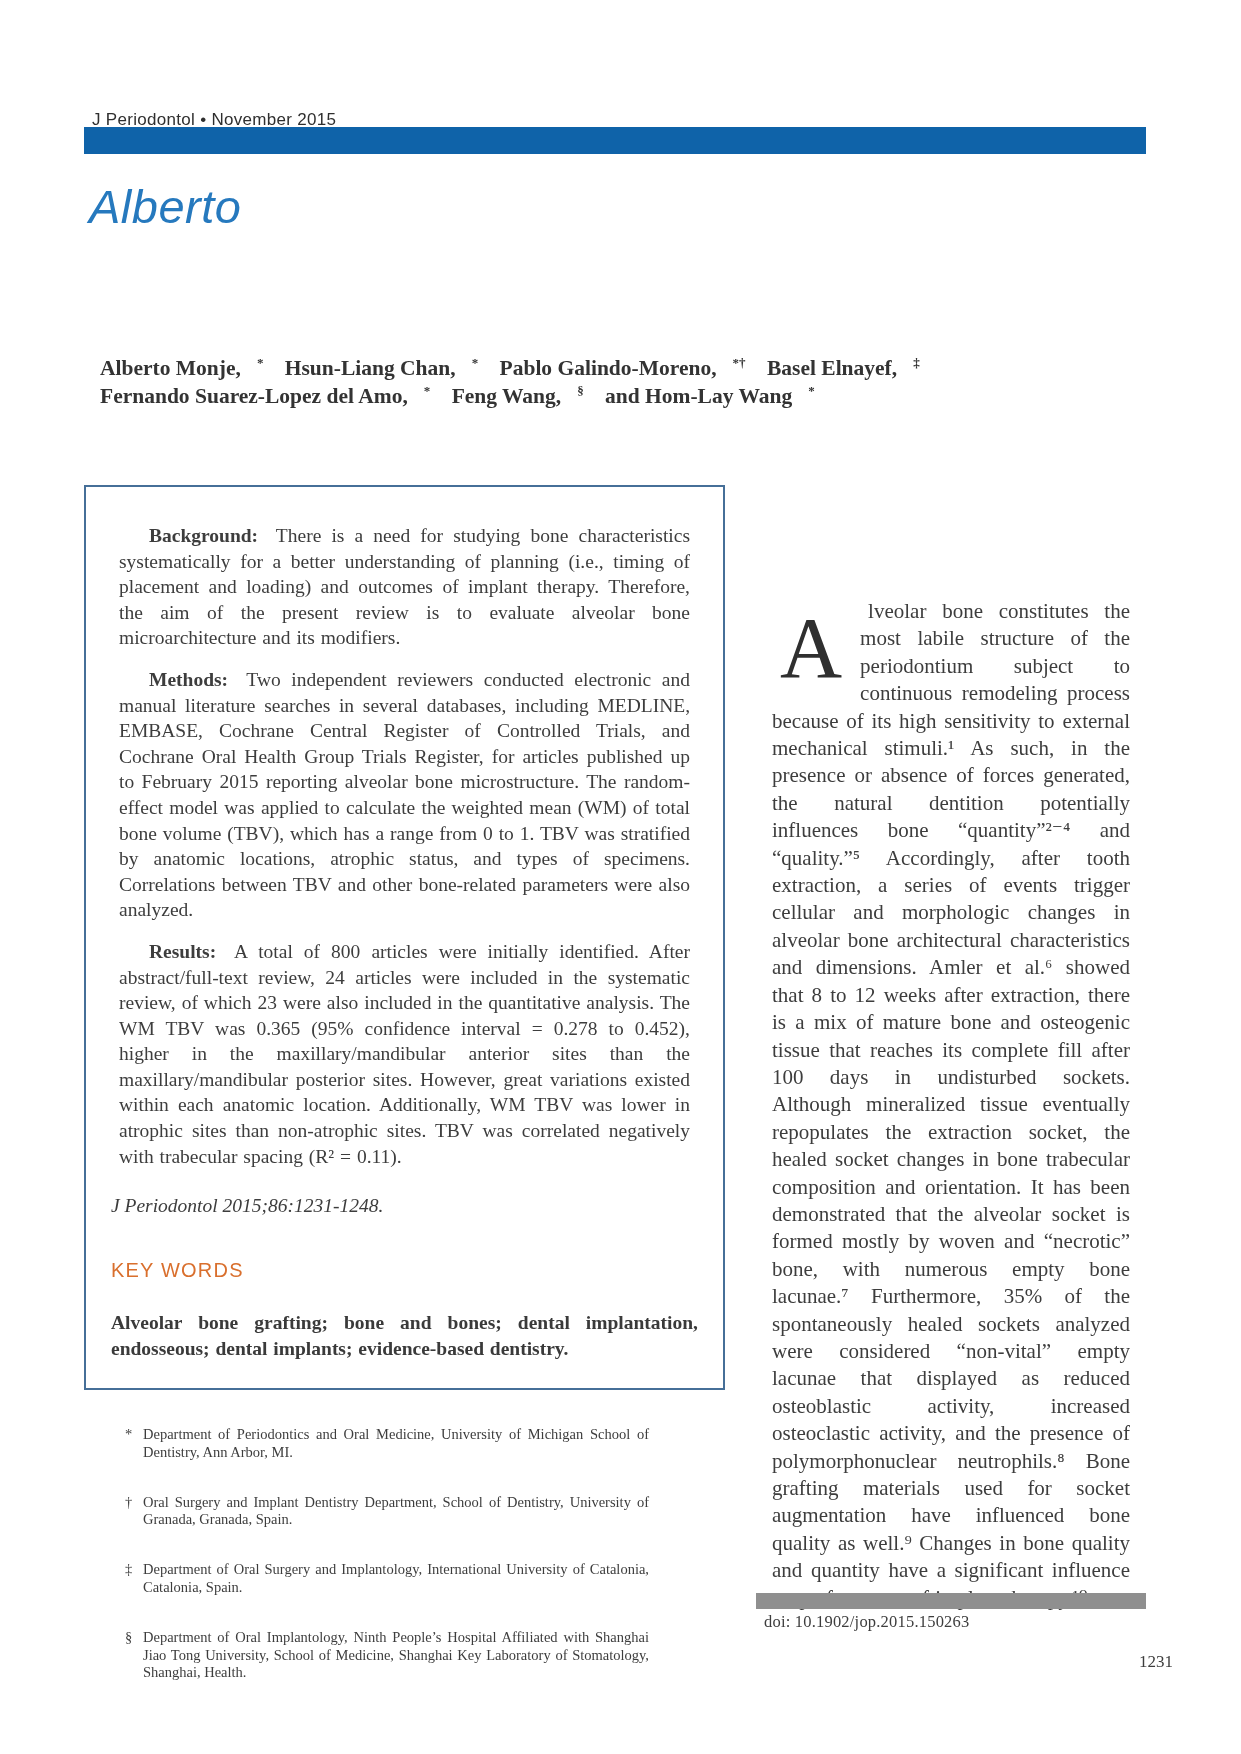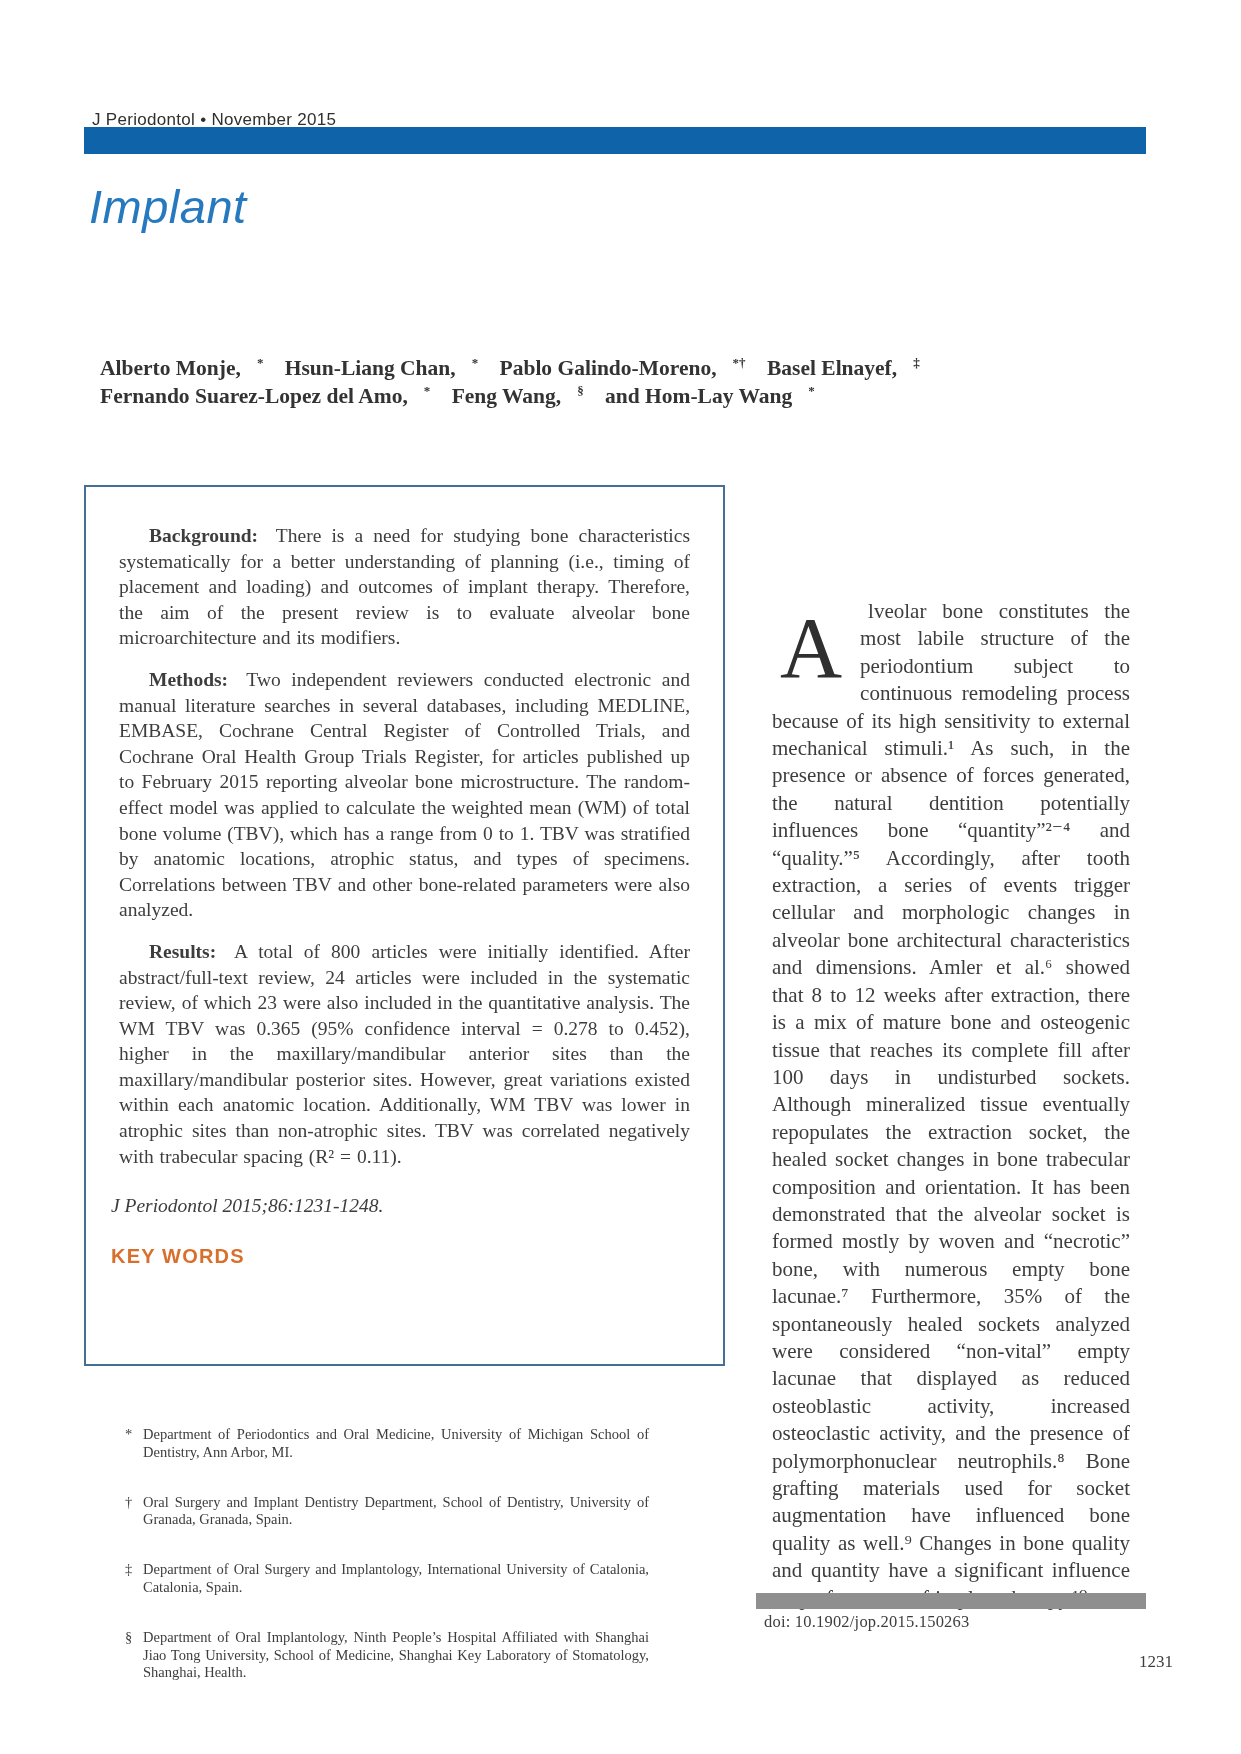--- a/index.html
+++ b/index.html
@@ -45,22 +45,22 @@
   }
   .abs-para{
     font-size:19.5px;line-height:25.6px;text-align:justify;text-indent:22px;
     word-spacing:1px;color:var(--text);
   }
   .abs-citation{
     font-size:19.5px;line-height:25.6px;font-style:italic;text-indent:0;
     color:var(--text);
   }
   .keywords-heading{
-    margin-top:10px;
-    font-family:"Liberation Sans",sans-serif;font-weight:700;font-size:20px;
+    margin-top:24px;
+    font-family:"Liberation Sans",sans-serif;font-weight:400;font-size:20px;
     letter-spacing:1.2px;color:var(--accent-orange);
   }
   .keywords{
     margin-top:12px;font-weight:700;font-size:19.5px;line-height:26px;
     text-align:justify;word-spacing:1px;color:#3a3a3a;
   }
   .footnotes{
     position:absolute;left:85px;top:1386px;width:572px;
     font-size:14.5px;line-height:17.8px;color:var(--text);
   }
@@ -88,33 +88,34 @@
 </style>
 </head>
 <body>
 
 <div id="page">
 
   <div class="journal-header">J Periodontol • November 2015</div>
 
   <div class="blue-bar"></div>
 
-  <div class="review-label">Implant</div>
+  <div class="review-label">Alberto</div>
 
 
   <div class="authors" id="authors"><span>Alberto Monje,</span><sup>*</sup> <span>Hsun-Liang Chan,</span><sup>*</sup> <span>Pablo Galindo-Moreno,</span><sup>*†</sup> <span>Basel Elnayef,</span><sup>‡</sup> <span>Fernando Suarez-Lopez del Amo,</span><sup>*</sup> <span>Feng Wang,</span><sup>§</sup> <span>and Hom-Lay Wang</span><sup>*</sup></div>
 
   <div class="abstract-box">
     <div id="abstract-sections">
         <p class="abs-para"><b>Background:</b> There is a need for studying bone characteristics systematically for a better understanding of planning (i.e., timing of placement and loading) and outcomes of implant therapy. Therefore, the aim of the present review is to evaluate alveolar bone microarchitecture and its modifiers.</p>
         <p class="abs-para"><b>Methods:</b> Two independent reviewers conducted electronic and manual literature searches in several databases, including MEDLINE, EMBASE, Cochrane Central Register of Controlled Trials, and Cochrane Oral Health Group Trials Register, for articles published up to February 2015 reporting alveolar bone microstructure. The random-effect model was applied to calculate the weighted mean (WM) of total bone volume (TBV), which has a range from 0 to 1. TBV was stratified by anatomic locations, atrophic status, and types of specimens. Correlations between TBV and other bone-related parameters were also analyzed.</p>
         <p class="abs-para"><b>Results:</b> A total of 800 articles were initially identified. After abstract/full-text review, 24 articles were included in the systematic review, of which 23 were also included in the quantitative analysis. The WM TBV was 0.365 (95% confidence interval = 0.278 to 0.452), higher in the maxillary/mandibular anterior sites than the maxillary/mandibular posterior sites. However, great variations existed within each anatomic location. Additionally, WM TBV was lower in atrophic sites than non-atrophic sites. TBV was correlated negatively with trabecular spacing (R² = 0.11).</p>
       </div>
     <p class="abs-citation">J Periodontol 2015;86:1231-1248.</p>
     <div class="keywords-heading">KEY WORDS</div>
+    <div class="keywords">Alveolar bone grafting; bone and bones; dental implantation, endosseous; dental implants; evidence-based dentistry.</div>
   </div>
 
   <div class="footnotes" id="footnotes">
       <div class="fn">
         <span class="fn-marker">*</span>
         <span class="fn-text">Department of Periodontics and Oral Medicine, University of Michigan School of Dentistry, Ann Arbor, MI.</span>
       </div>
       <div class="fn">
         <span class="fn-marker">†</span>
         <span class="fn-text">Oral Surgery and Implant Dentistry Department, School of Dentistry, University of Granada, Granada, Spain.</span>

